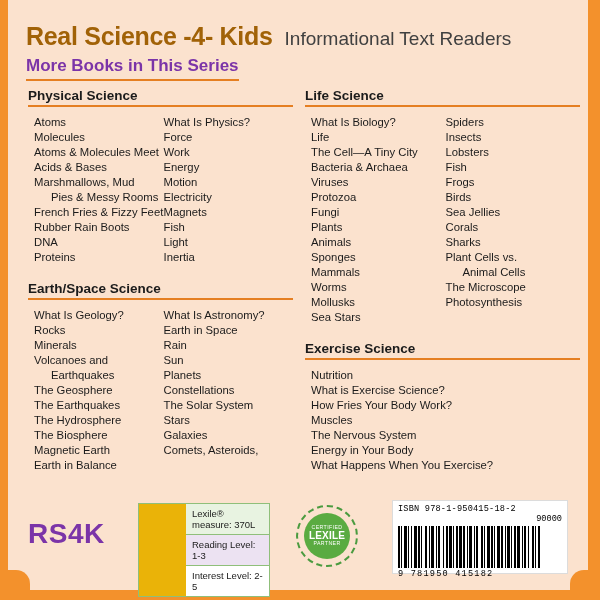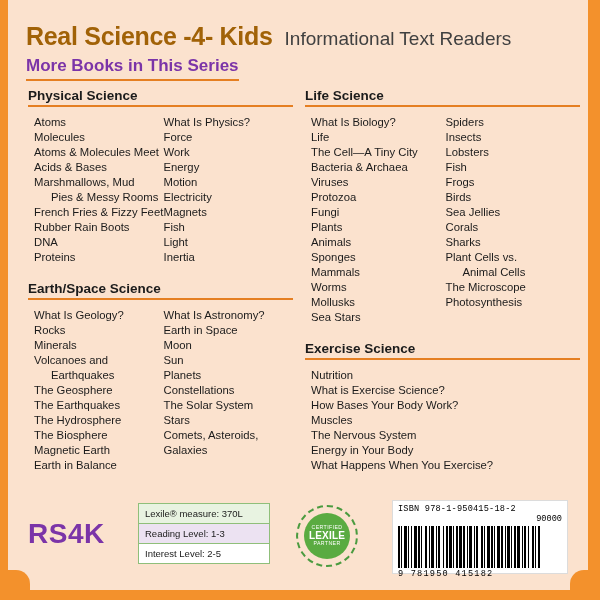--- a/index.html
+++ b/index.html
@@ -142,22 +142,23 @@
     font-weight: bold;
     color: #7b34a8;
     letter-spacing: 0.5px;
   }
 
   .lexile-box {
     position: absolute;
     left: 138px; top: 503px;
     width: 132px;
     border: 1.5px solid #8fbf7a;
-    background: #000000;
+    background: #eab308;
     box-sizing: border-box;
+    padding-left: 47px;
   }
   .lexile-row {
     font-size: 9.5px;
     color: #1b1b1b;
     padding: 4px 6px;
     border-bottom: 1.5px solid #8fbf7a;
   }
   .lexile-row:last-child { border-bottom: none; }
   .lex-green { background: #e8f3e1; }
   .lex-purple { background: #ece2f2; }
@@ -307,28 +308,28 @@
             <li>The Hydrosphere</li>
             <li>The Biosphere</li>
             <li>Magnetic Earth</li>
             <li>Earth in Balance</li>
           </ul>
         </div>
         <div class="c">
           <ul class="list">
             <li>What Is Astronomy?</li>
             <li>Earth in Space</li>
-            <li>Moon</li>
+            <li>Rain</li>
             <li>Sun</li>
             <li>Planets</li>
             <li>Constellations</li>
             <li>The Solar System</li>
             <li>Stars</li>
+            <li>Galaxies</li>
             <li>Comets, Asteroids,</li>
-            <li>Galaxies</li>
           </ul>
         </div>
       </div>
     </div>
 
   </div>
 
   <div class="col-right">
 
     <div class="section">
@@ -371,21 +372,21 @@
         </div>
       </div>
     </div>
 
     <div class="section">
       <div class="section-head">Exercise Science</div>
       <div class="sec-pad">
         <ul class="list">
           <li>Nutrition</li>
           <li>What is Exercise Science?</li>
-          <li>How Bases Your Body Work?</li>
+          <li>How Fries Your Body Work?</li>
           <li>Muscles</li>
           <li>The Nervous System</li>
           <li>Energy in Your Body</li>
           <li>What Happens When You Exercise?</li>
         </ul>
       </div>
     </div>
 
   </div>
 

